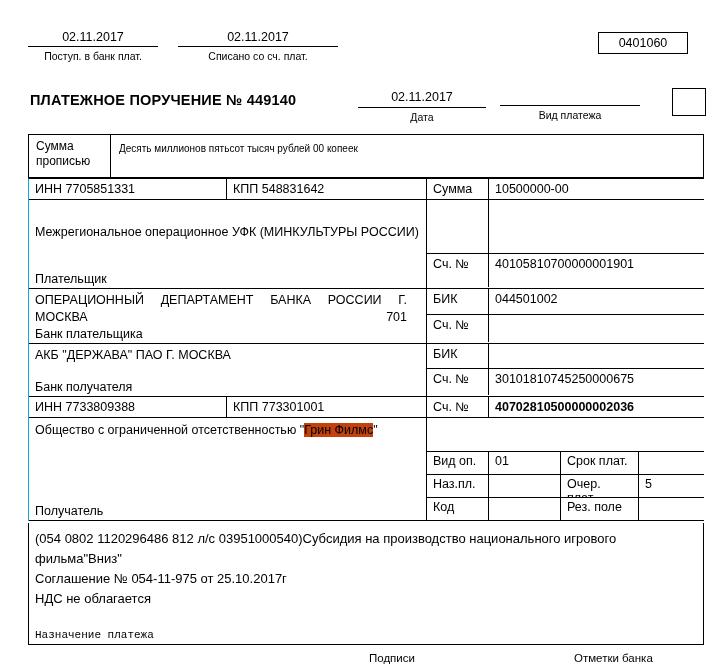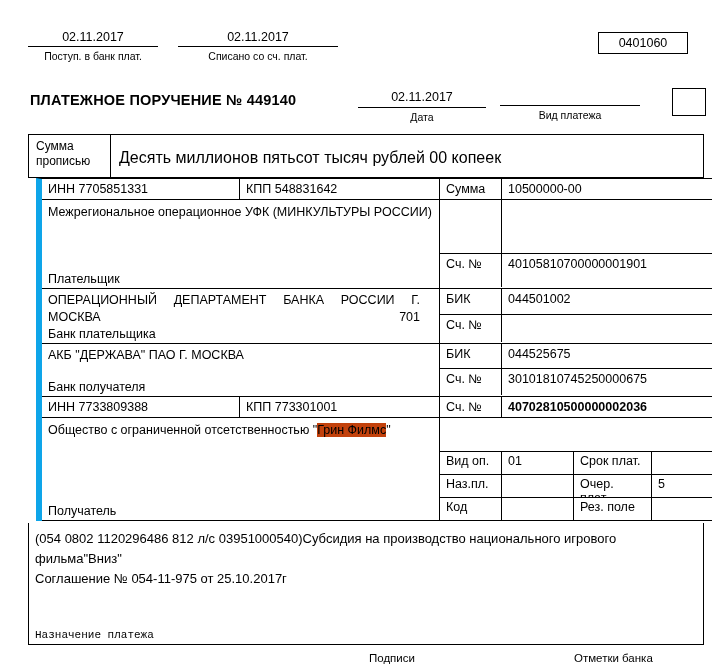--- a/index.html
+++ b/index.html
@@ -133,31 +133,31 @@
     height: 42px;
     border-right: 1px solid #000;
     box-sizing: border-box;
     font-size: 12px;
     padding: 4px 0 0 7px;
     line-height: 15px;
   }
   .sum-words-value {
     position: absolute;
     left: 90px;
-    top: 14px;
-    font-size: 16px;
+    top: 8px;
+    font-size: 10px;
   }
 
   
   .grid {
     position: absolute;
-    left: 36px;
+    left: 28px;
     top: 178px;
     width: 676px;
-    border-left: 6px solid #0ea5e9;
+    border-left: 1px solid #0ea5e9;
     border-top: 1px solid #000;
     box-sizing: border-box;
   }
   .row {
     position: relative;
     display: flex;
     border-bottom: 1px solid #000;
     box-sizing: border-box;
   }
   .cell {
@@ -274,21 +274,21 @@
       <div class="cell" style="width:200px;">
         <span>КПП</span>
         <span>548831642</span>
       </div>
       <div class="cell" style="width:62px;">Сумма</div>
       <div class="cell nob" style="flex:1 1 auto;">10500000-00</div>
     </div>
 
     <div class="row">
       <div class="cell" style="width:398px;height:88px;">
-        <div style="line-height:19px;">Межрегиональное операционное УФК (МИНКУЛЬТУРЫ РОССИИ)</div>
+        <div style="line-height:19px;margin-top:20px;">Межрегиональное операционное УФК (МИНКУЛЬТУРЫ РОССИИ)</div>
         <div class="blk-name">Плательщик</div>
       </div>
       <div style="flex:1 1 auto; display:flex; flex-direction:column;">
         <div style="height:54px;border-bottom:1px solid #000;display:flex;box-sizing:border-box;">
           <div class="cell" style="width:62px;border-right:1px solid #000;border-bottom:none;"></div>
           <div class="cell nob" style="flex:1 1 auto;"></div>
         </div>
         <div style="height:33px;display:flex;box-sizing:border-box;">
           <div class="cell" style="width:62px;">Сч. №</div>
           <div class="cell nob" style="flex:1 1 auto;">40105810700000001901</div>
@@ -314,21 +314,20 @@
     </div>
 
     <div class="row">
       <div class="cell" style="width:398px;height:52px;">
         <div style="line-height:17px;">АКБ "ДЕРЖАВА" ПАО Г. МОСКВА</div>
         <div class="blk-name">Банк получателя</div>
       </div>
       <div style="flex:1 1 auto; display:flex; flex-direction:column;">
         <div style="height:25px;border-bottom:1px solid #000;display:flex;box-sizing:border-box;">
           <div class="cell" style="width:62px;">БИК</div>
-          <div class="cell nob" style="flex:1 1 auto;">044525675</div>
         </div>
         <div style="height:26px;display:flex;box-sizing:border-box;">
           <div class="cell" style="width:62px;">Сч. №</div>
           <div class="cell nob" style="flex:1 1 auto;">30101810745250000675</div>
         </div>
       </div>
     </div>
 
     <div class="row">
       <div class="cell" style="width:198px;">
@@ -370,19 +369,20 @@
         </div>
       </div>
     </div>
 
   </div>
 
   <div class="purpose">
     <div class="purpose-lines">
       <div>(054 0802 1120296486 812 л/с 03951000540)Субсидия на производство национального игрового фильма"Вниз"</div>
       <div>Соглашение № 054-11-975 от 25.10.2017г</div>
+      <div>НДС не облагается</div>
     </div>
     <div class="purpose-caption">Назначение платежа</div>
     <div class="sign-caption">Подписи</div>
     <div class="marks-caption">Отметки банка</div>
   </div>
 
 </div>
 
 </body></html>

